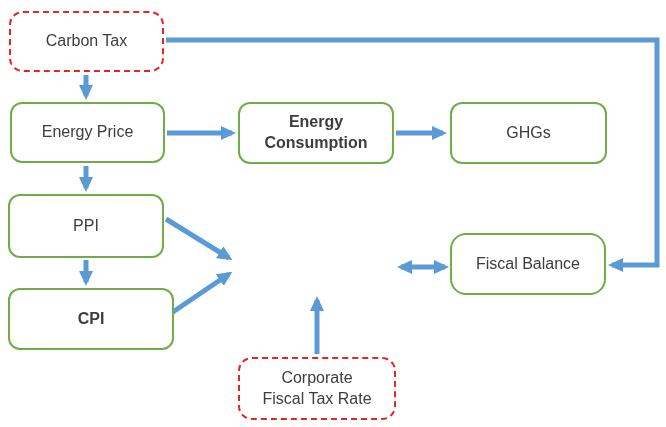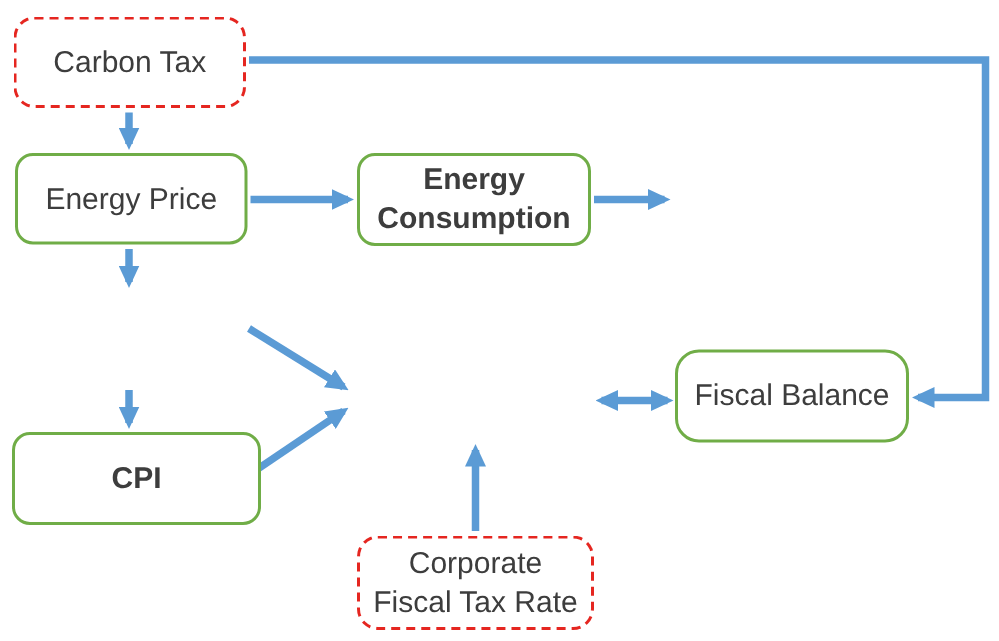--- a/index.html
+++ b/index.html
@@ -5,21 +5,21 @@
   html,body { margin:0; padding:0; background:#fff; }
   .canvas {
     position:relative; width:666px; height:427px; background:#ffffff;
     font-family:"Liberation Sans", sans-serif; overflow:hidden;
   }
   .arrows { position:absolute; left:0; top:0; pointer-events:none; }
   .node {
     position:absolute; box-sizing:border-box;
     display:flex; align-items:center; justify-content:center;
     text-align:center; border-radius:12px; background:#ffffff;
-    color:#3d3d3d; font-size:20px; line-height:1.3; white-space:pre-line;
+    color:#3d3d3d; font-size:16px; line-height:1.3; white-space:pre-line;
   }
   .node.solid  { border:2px solid #70ad47; }
   .node.dashed { border:2.5px dashed #e52620; border-radius:14px; }
 
   
   .n-carbon-tax        { left:9px;   top:11px;  width:155px; height:61px; }
   .n-energy-price      { left:10px;  top:102px; width:155px; height:61px; }
   .n-energy-consumption{ left:238px; top:102px; width:156px; height:62px;font-weight:bold; }
   .n-ghgs              { left:450px; top:102px; width:157px; height:62px; }
   .n-ppi               { left:8px;   top:194px; width:156px; height:64px; }
@@ -59,21 +59,27 @@
 
   <div class="node solid n-energy-price">
     <span>Energy Price</span>
   </div>
 
   <div class="node solid n-energy-consumption">
     <span>Energy
 Consumption</span>
   </div>
 
+  <div class="node solid n-ghgs">
+    <span>GHGs</span>
+  </div>
 
+  <div class="node solid n-ppi">
+    <span>PPI</span>
+  </div>
 
   <div class="node solid n-cpi">
     <span>CPI</span>
   </div>
 
 
   <div class="node solid n-fiscal-balance">
     <span>Fiscal Balance</span>
   </div>
 

